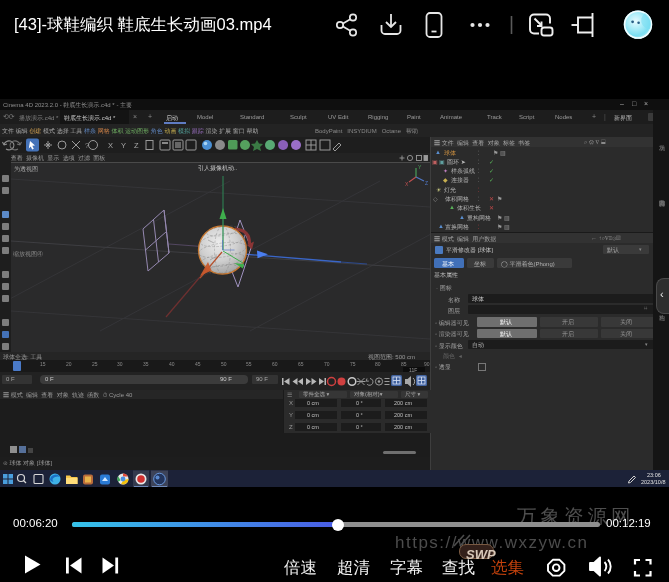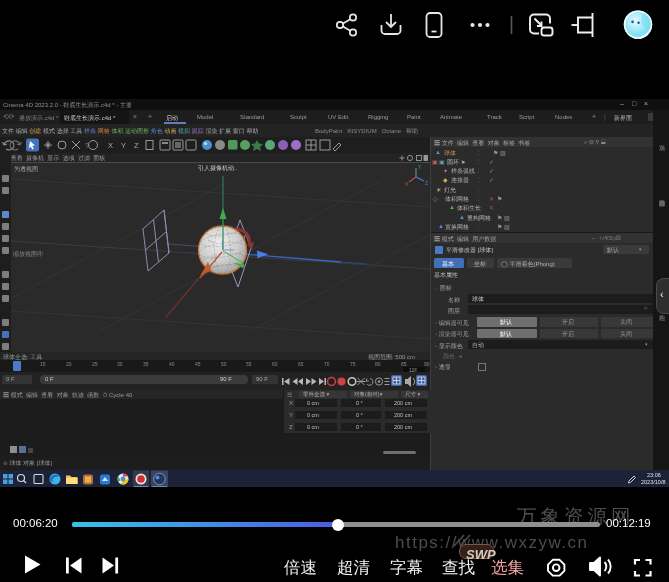--- a/index.html
+++ b/index.html
@@ -5,20 +5,21 @@
   html,body{margin:0;padding:0;background:#000;}
   body{width:669px;height:582px;position:relative;overflow:hidden;
        font-family:"Liberation Sans",sans-serif;}
   .abs{position:absolute;}
   .t{position:absolute;white-space:nowrap;}
 </style>
 </head>
 <body>
 
 <div class="abs" id="hdr" style="left:0;top:0;width:669px;height:50px;background:#000;">
+  <div class="t" style="left:14px;top:14px;font-size:16.5px;color:#fff;">[43]-球鞋编织 鞋底生长动画03.mp4</div>
   <svg class="abs" style="left:0;top:0" width="669" height="50" viewBox="0 0 669 50">
 
     <g stroke="#e6e6e6" stroke-width="1.7" fill="none">
       <circle cx="353" cy="17.5" r="3.2"></circle>
       <circle cx="340" cy="25" r="3.2"></circle>
       <circle cx="353" cy="32.5" r="3.2"></circle>
       <line x1="343" y1="23.4" x2="350.2" y2="19.2"></line>
       <line x1="343" y1="26.6" x2="350.2" y2="30.8"></line>
     </g>
 
@@ -611,14 +612,14 @@
       <path d="M635 9 v-4.5 h5"></path>
       <path d="M645.5 4.5 h5 v4.5"></path>
       <path d="M650.5 15.5 v4.5 h-5"></path>
       <path d="M640 20 h-5 v-4.5"></path>
     </g>
   </svg>
   <div class="t" style="left:284px;top:70px;font-size:16.5px;color:#f2f2f2;">倍速</div>
   <div class="t" style="left:337px;top:70px;font-size:16.5px;color:#f2f2f2;">超清</div>
   <div class="t" style="left:390px;top:70px;font-size:16.5px;color:#f2f2f2;">字幕</div>
   <div class="t" style="left:442px;top:70px;font-size:16.5px;color:#f2f2f2;">查找</div>
-  <div class="t" style="left:491px;top:70px;font-size:16.5px;color:#fca5a5;">选集</div>
+  <div class="t" style="left:491px;top:70px;font-size:16.5px;color:#c2410c;">选集</div>
 </div>
 
 </body></html>

